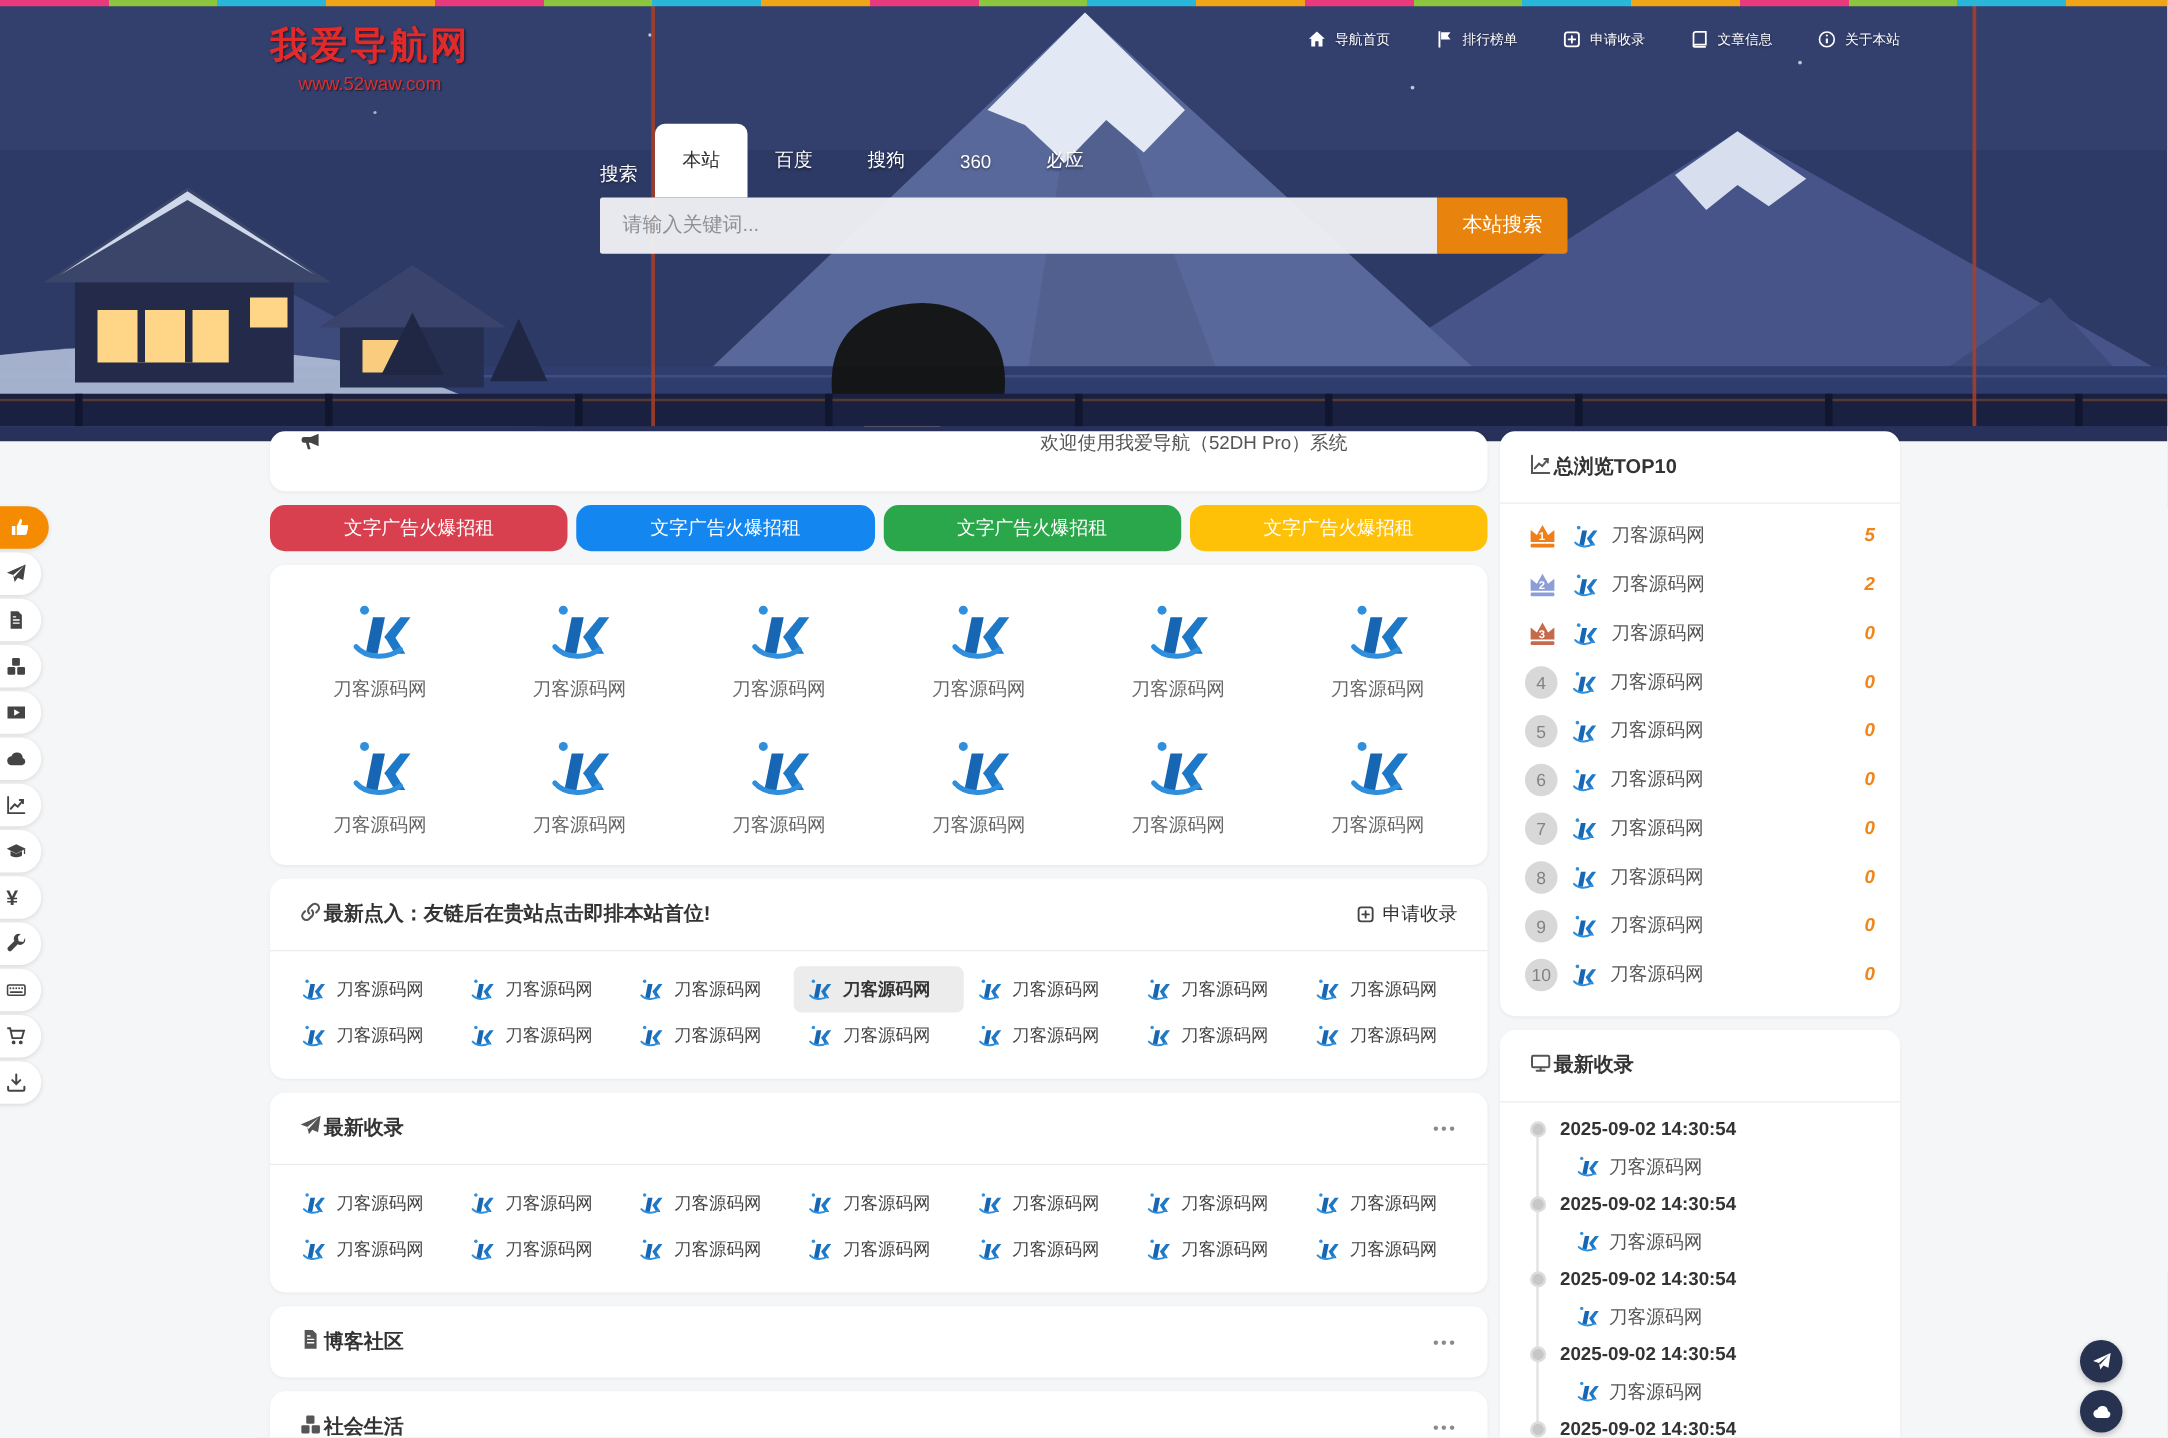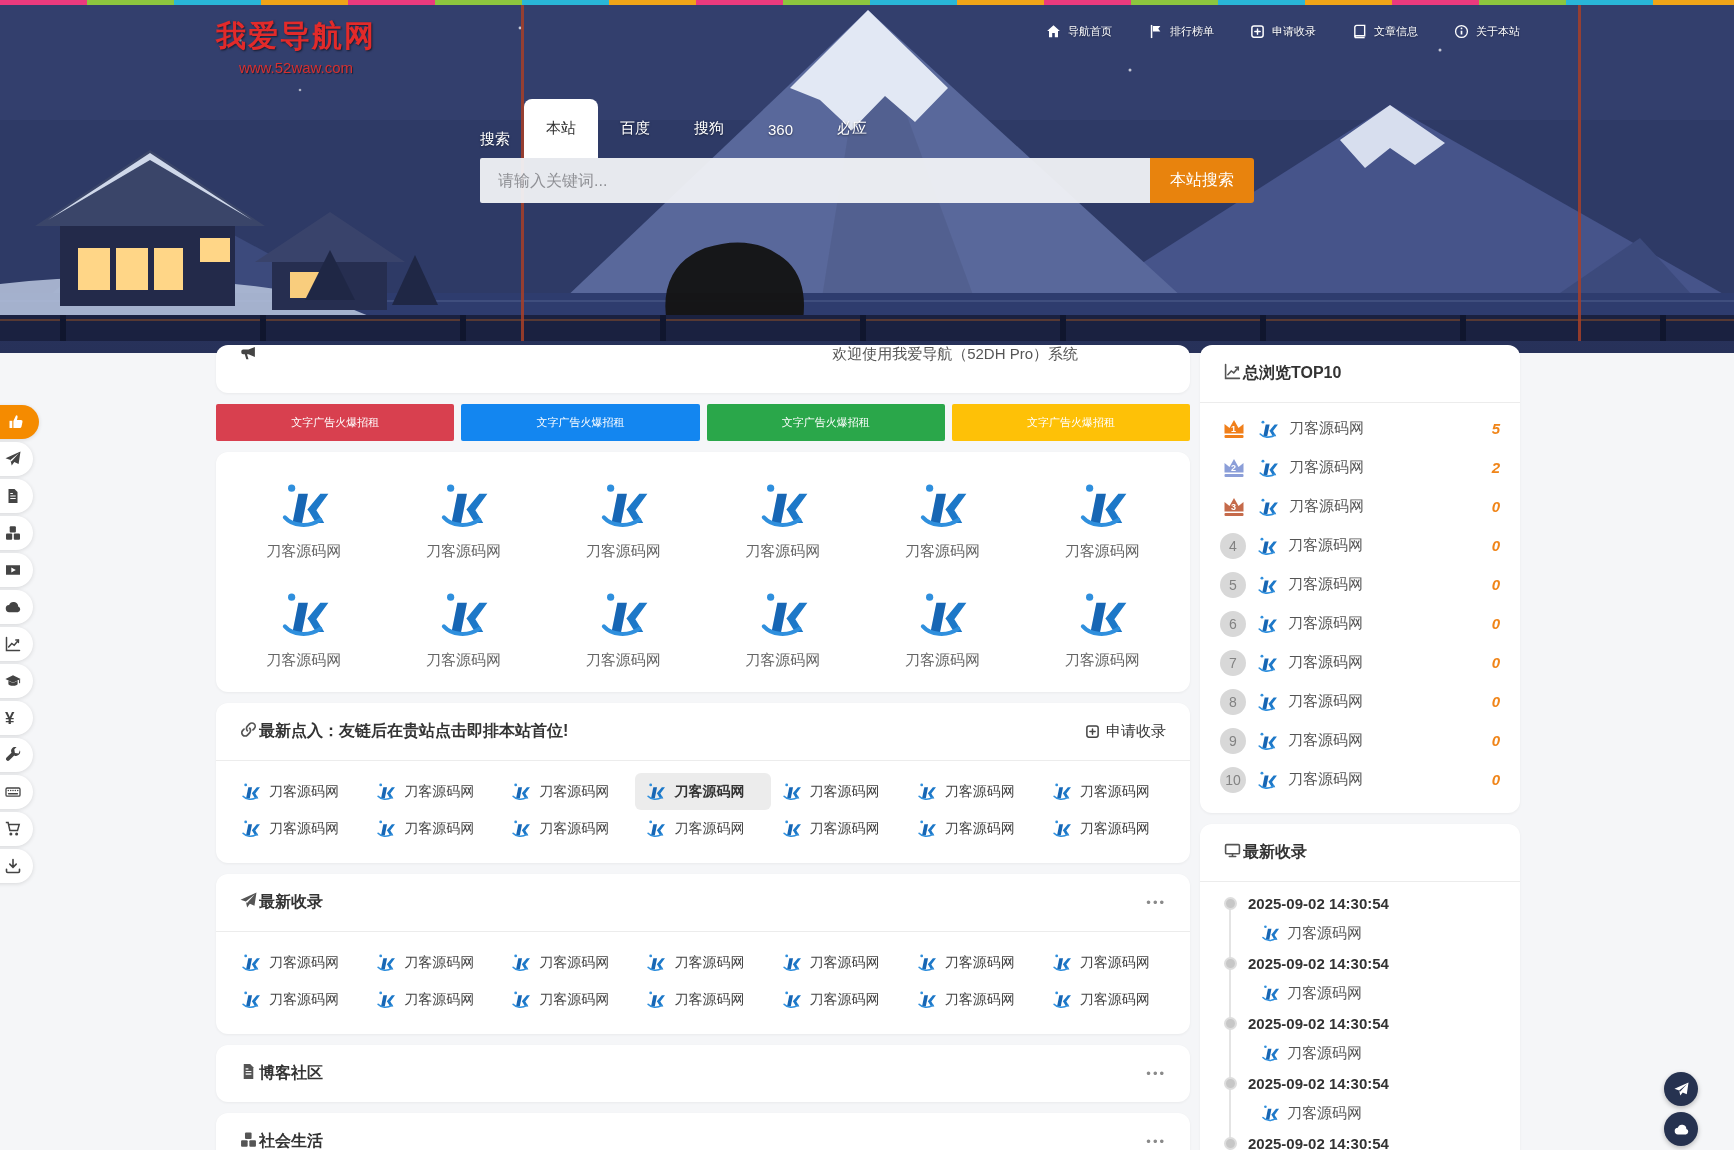--- a/index.html
+++ b/index.html
@@ -58,21 +58,21 @@
 
   .card { background:#fff; border-radius:12px; box-shadow:0 1px 3px rgba(0,0,0,.05); }
 
   
   .notice { height:48px; display:flex; align-items:flex-start; padding:0 24px; }
   .notice .icon { width:17px; height:17px; color:#444; flex:0 0 auto; }
   .notice-text { margin-left:auto; margin-right:88px; color:#555; font-size:15px; }
 
   
   .ads { display:flex; gap:7px; }
-  .ad-btn { flex:1; height:37px; border:none; border-radius:2px; color:#fff; font-size:11px;
+  .ad-btn { flex:1; height:37px; border:none; border-radius:12px; color:#fff; font-size:15px;
             display:flex; align-items:center; justify-content:center; cursor:pointer; }
 
   
   .sites { padding:26px 8px 22px; display:grid; grid-template-columns:repeat(6,1fr);
            row-gap:26px; }
   .site-card { display:flex; flex-direction:column; align-items:center; gap:10px; cursor:pointer; }
   .site-card .logo-mark { width:54px; height:54px; }
   .site-card .site-name { font-size:15px; color:#666; }
 
   

